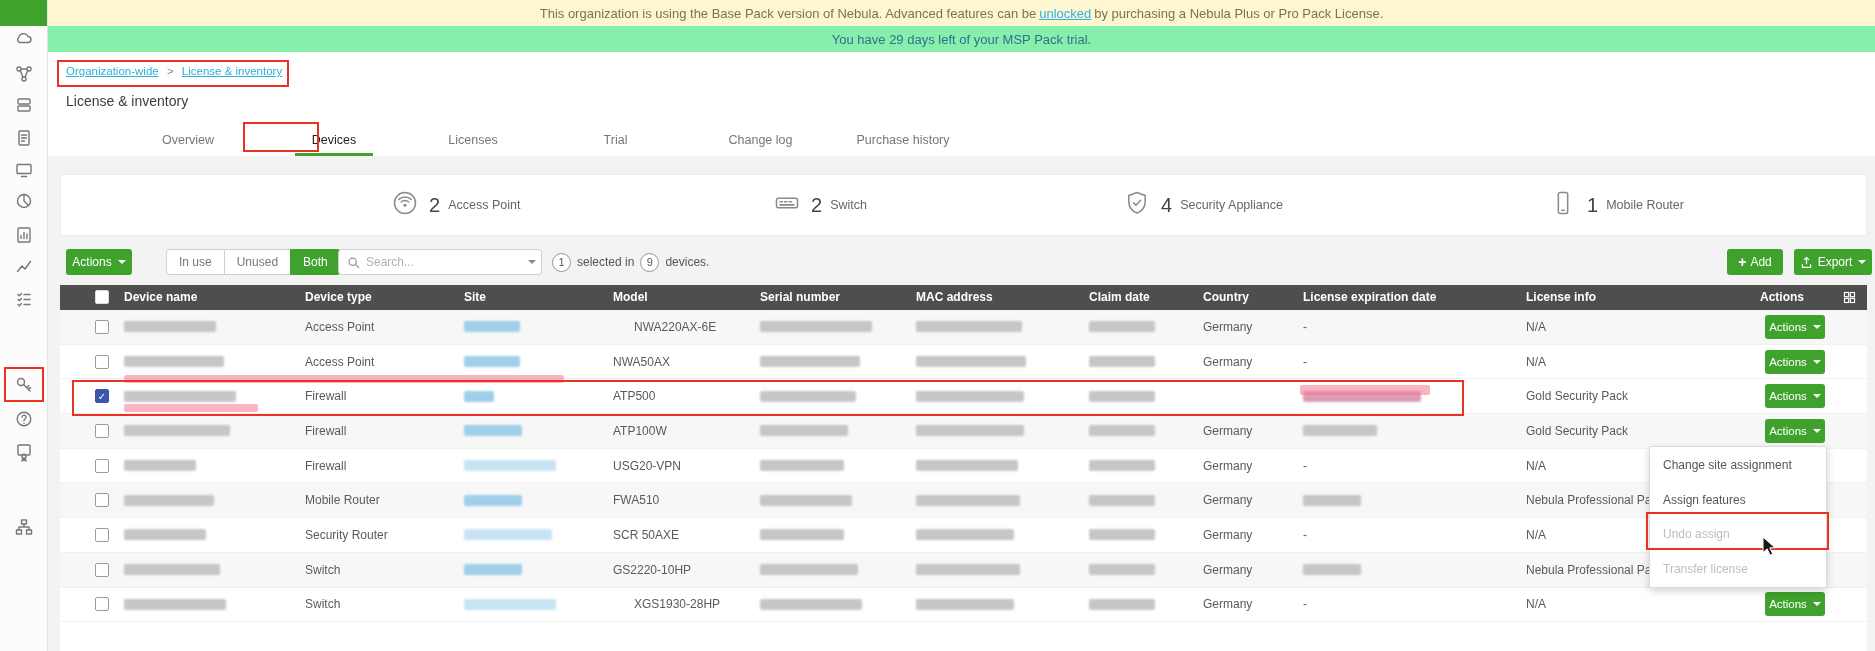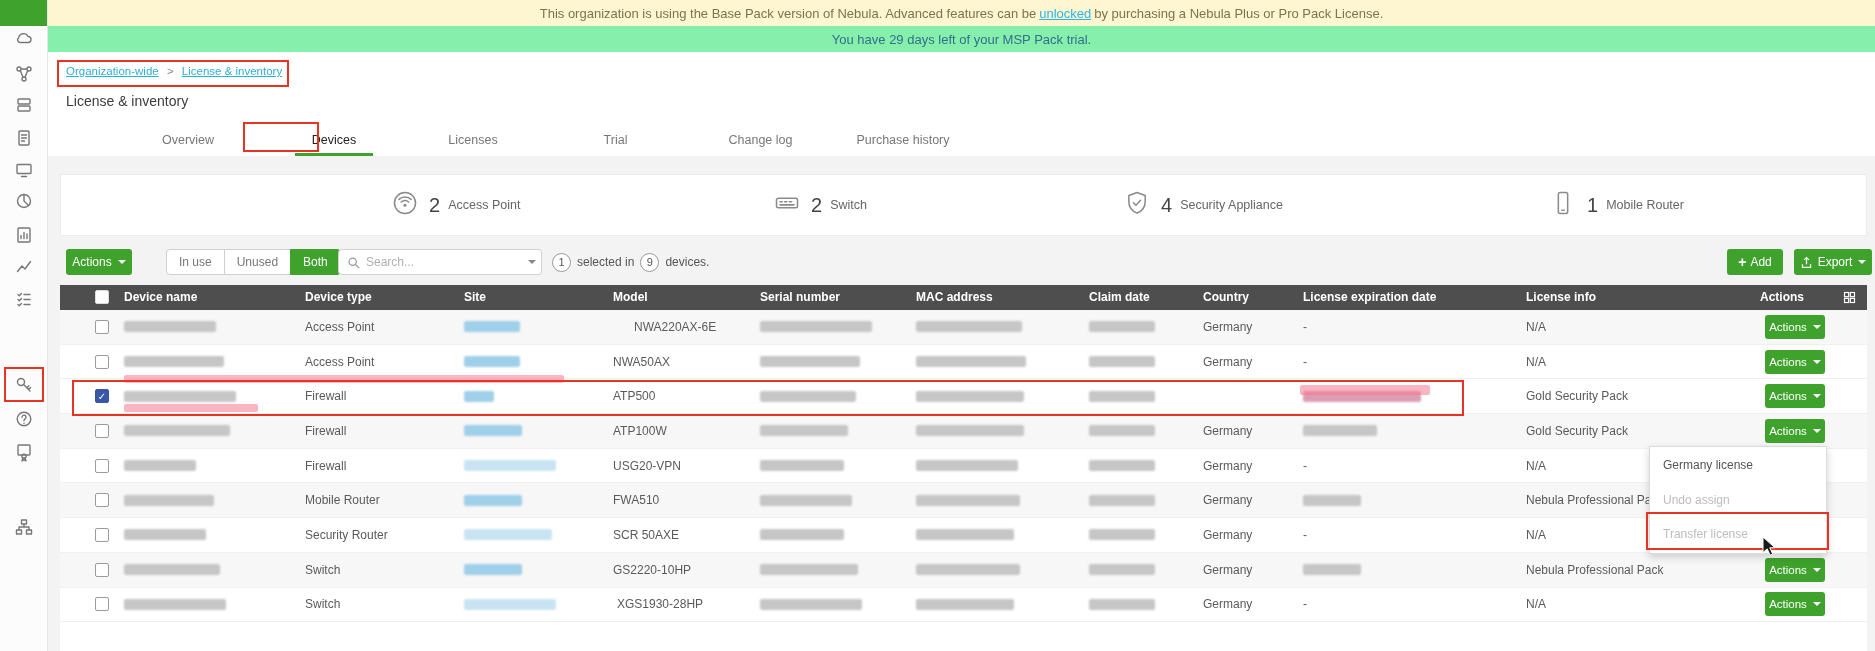--- a/index.html
+++ b/index.html
@@ -496,42 +496,43 @@
     </div>
     <div class="trow">
       <span class="cb"></span>
       <span class="cell" style="left:64px">
         <span class="redact " style="width:102px"></span>
       </span>
       <span class="cell" style="left:245px">Switch</span>
       <span class="cell" style="left:404px">
         <span class="redact light" style="width:92px"></span>
       </span>
-      <span class="cell" style="left:557px">XGS1930-28HP</span>
+      <span class="cell" style="left:574px">XGS1930-28HP</span>
       <span class="cell" style="left:700px">
         <span class="redact " style="width:102px"></span>
       </span>
       <span class="cell" style="left:856px">
         <span class="redact " style="width:98px"></span>
       </span>
       <span class="cell" style="left:1029px">
         <span class="redact " style="width:66px"></span>
       </span>
       <span class="cell" style="left:1143px">Germany</span>
       <span class="cell" style="left:1243px">-</span>
       <span class="cell" style="left:1466px">N/A</span>
       <button class="row-actions">
         <span>Actions</span>
         <span class="caret"></span>
       </button>
     </div>
   </div>
 
 <div class="menu" id="menu">
-    <div class="menu-item">Germany license</div>
+    <div class="menu-item">Change site assignment</div>
+    <div class="menu-item">Assign features</div>
     <div class="menu-item disabled">Undo assign</div>
     <div class="menu-item disabled">Transfer license</div>
   </div>
 
 <div class="anno breadcrumb-box"></div>
 <div class="anno tab-box"></div>
 <div class="anno side-box"></div>
 <div class="anno row-box"></div>
 <div class="anno menu-box"></div>
 <div class="pinkmark pm1"></div>

